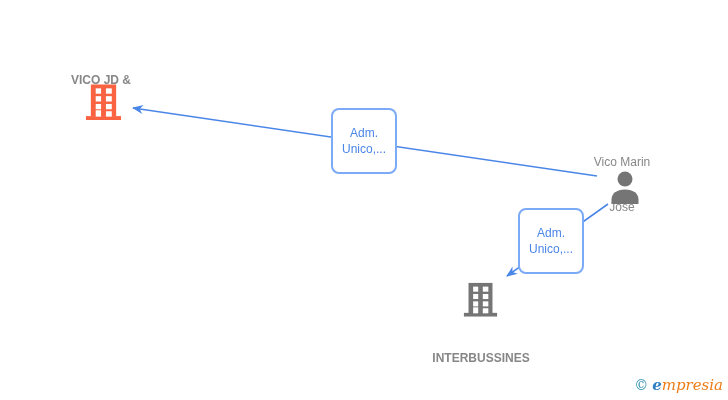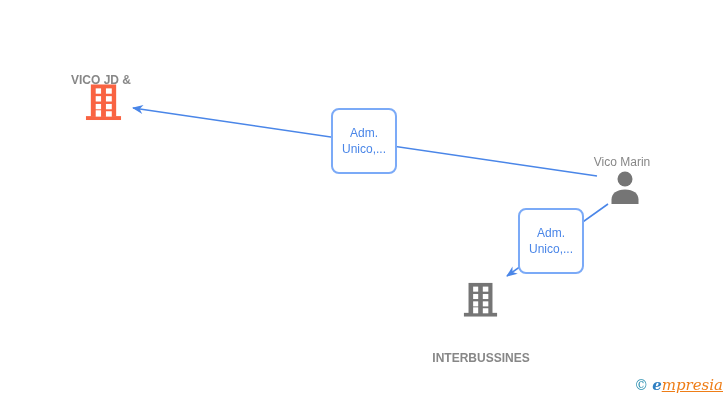--- a/index.html
+++ b/index.html
@@ -25,21 +25,21 @@
     border-radius:8px;padding:15px 9px;text-align:center;
     font-size:12px;line-height:16px;color:var(--label_text,#4a86e8);
   }
   .watermark{
     position:absolute;right:5px;bottom:6px;font-size:15px;
     font-family:"DejaVu Serif", serif;font-style:italic;
     display:flex;align-items:baseline;gap:4px;cursor:pointer;
   }
   .wm-symbol{color:var(--watermark_symbol,#2b8fb0);font-style:normal;font-size:14px;}
   .wm-lead{color:var(--watermark_e,#2e7fc2);font-weight:700;}
-  .wm-rest{color:var(--watermark_rest,#ee7d17);text-decoration:underline;}
+  .wm-rest{color:var(--watermark_rest,#ee7d17);}
 </style>
 </head>
 <body>
 
 <div class="canvas">
 
   <svg class="edges-svg" viewBox="0 0 728 400">
     <defs>
       <marker id="arrow" viewBox="0 0 12 10" markerWidth="12" markerHeight="10" refX="10.5" refY="5" orient="auto" markerUnits="userSpaceOnUse">
         <path class="arrow-head" d="M0.5,0.5 L11.5,5 L0.5,9.5 L3.8,5 Z"></path>
@@ -64,20 +64,21 @@
       <rect x="21.5" y="13" width="6" height="5.5"></rect>
       <rect x="11" y="21" width="5.5" height="5.5"></rect>
       <rect x="21.5" y="21" width="6" height="5.5"></rect>
       <rect x="11" y="27.5" width="5.5" height="6.5"></rect>
       <rect x="21.5" y="28.5" width="6" height="5.5"></rect>
     </g>
   </svg>
 
   <div class="node-name person-name" style="left:562px;top:125px;width:120px;">
     <div>Vico Marin</div>
+    <div>Jose</div>
   </div>
   <svg class="node-icon" style="left:608px;top:170px;" width="34" height="35" viewBox="0 0 34 35">
     <g class="icon-gray">
       <circle cx="17" cy="9" r="7.5"></circle>
       <path d="M17,19.5 c-8.5,0 -13.5,4.2 -13.5,10 V34 h27 v-4.5 c0,-5.8 -5,-10 -13.5,-10 z"></path>
     </g>
   </svg>
 
   <svg class="node-icon" style="left:463px;top:281px;" width="35" height="37" viewBox="0 0 38 38">
     <g class="icon-gray">

